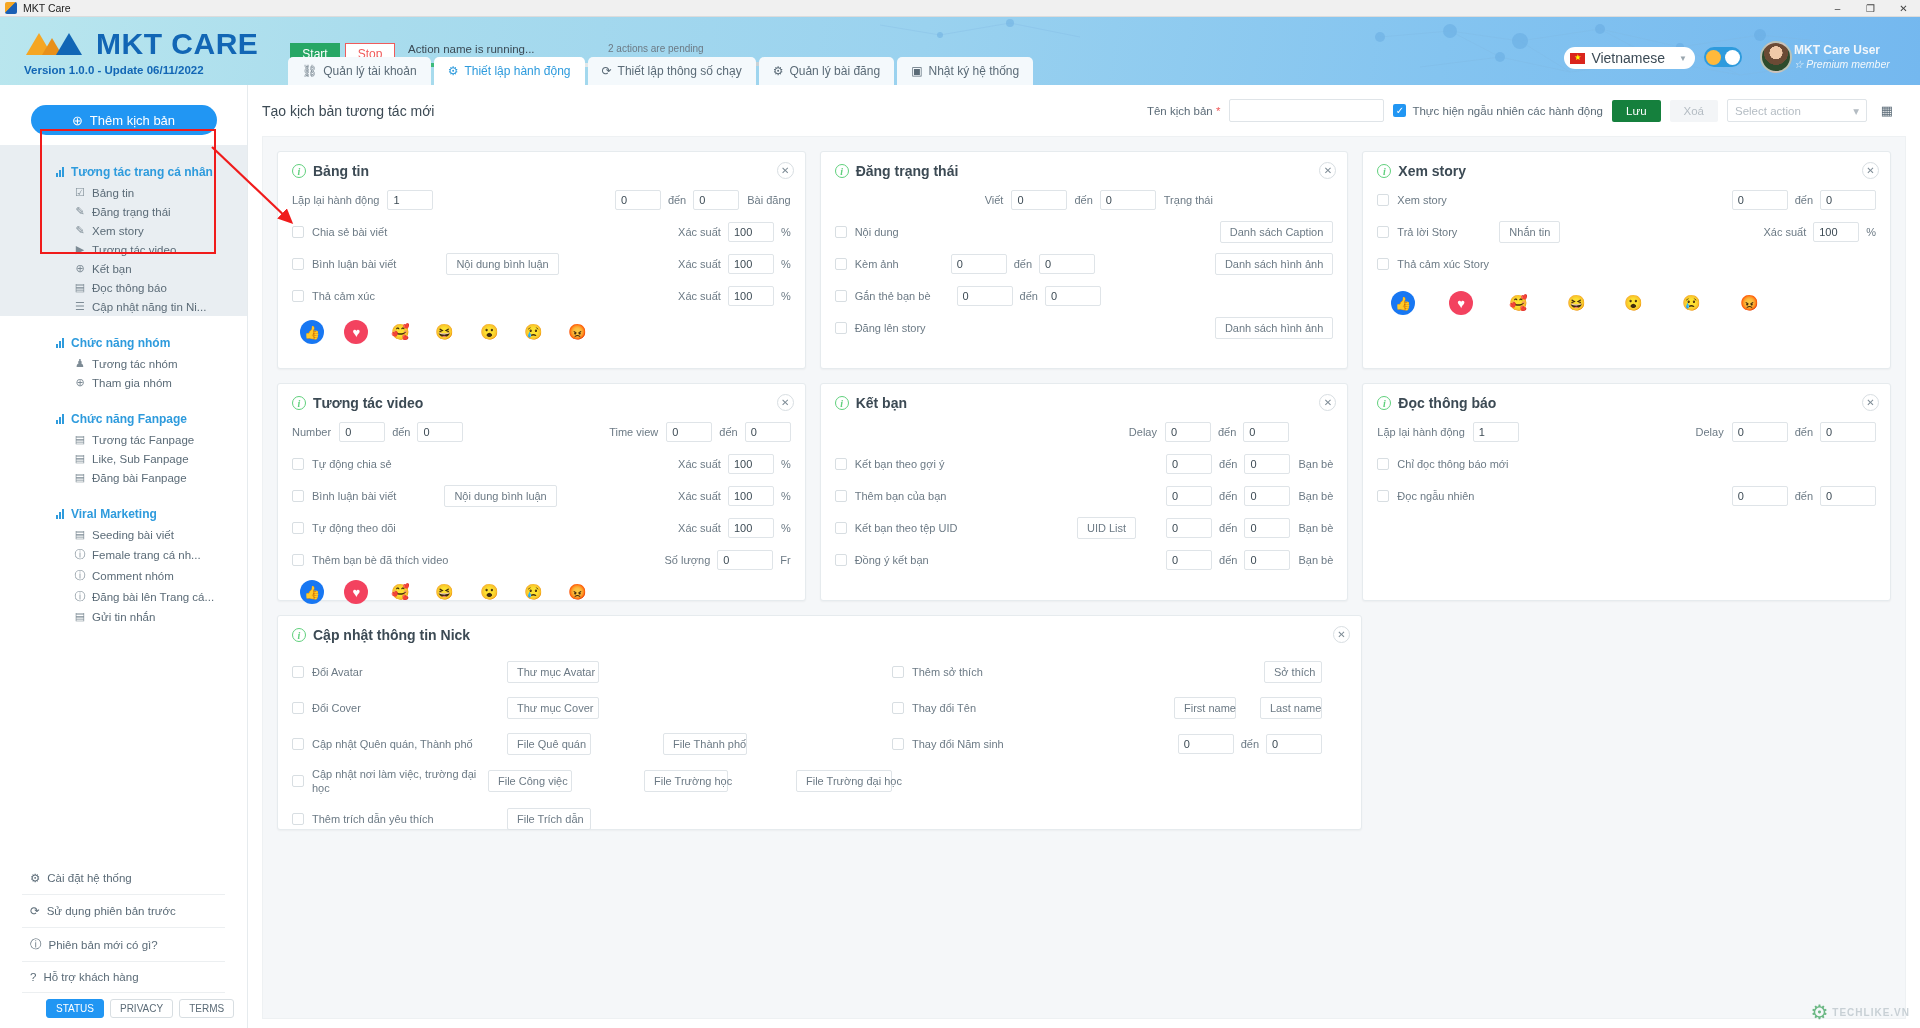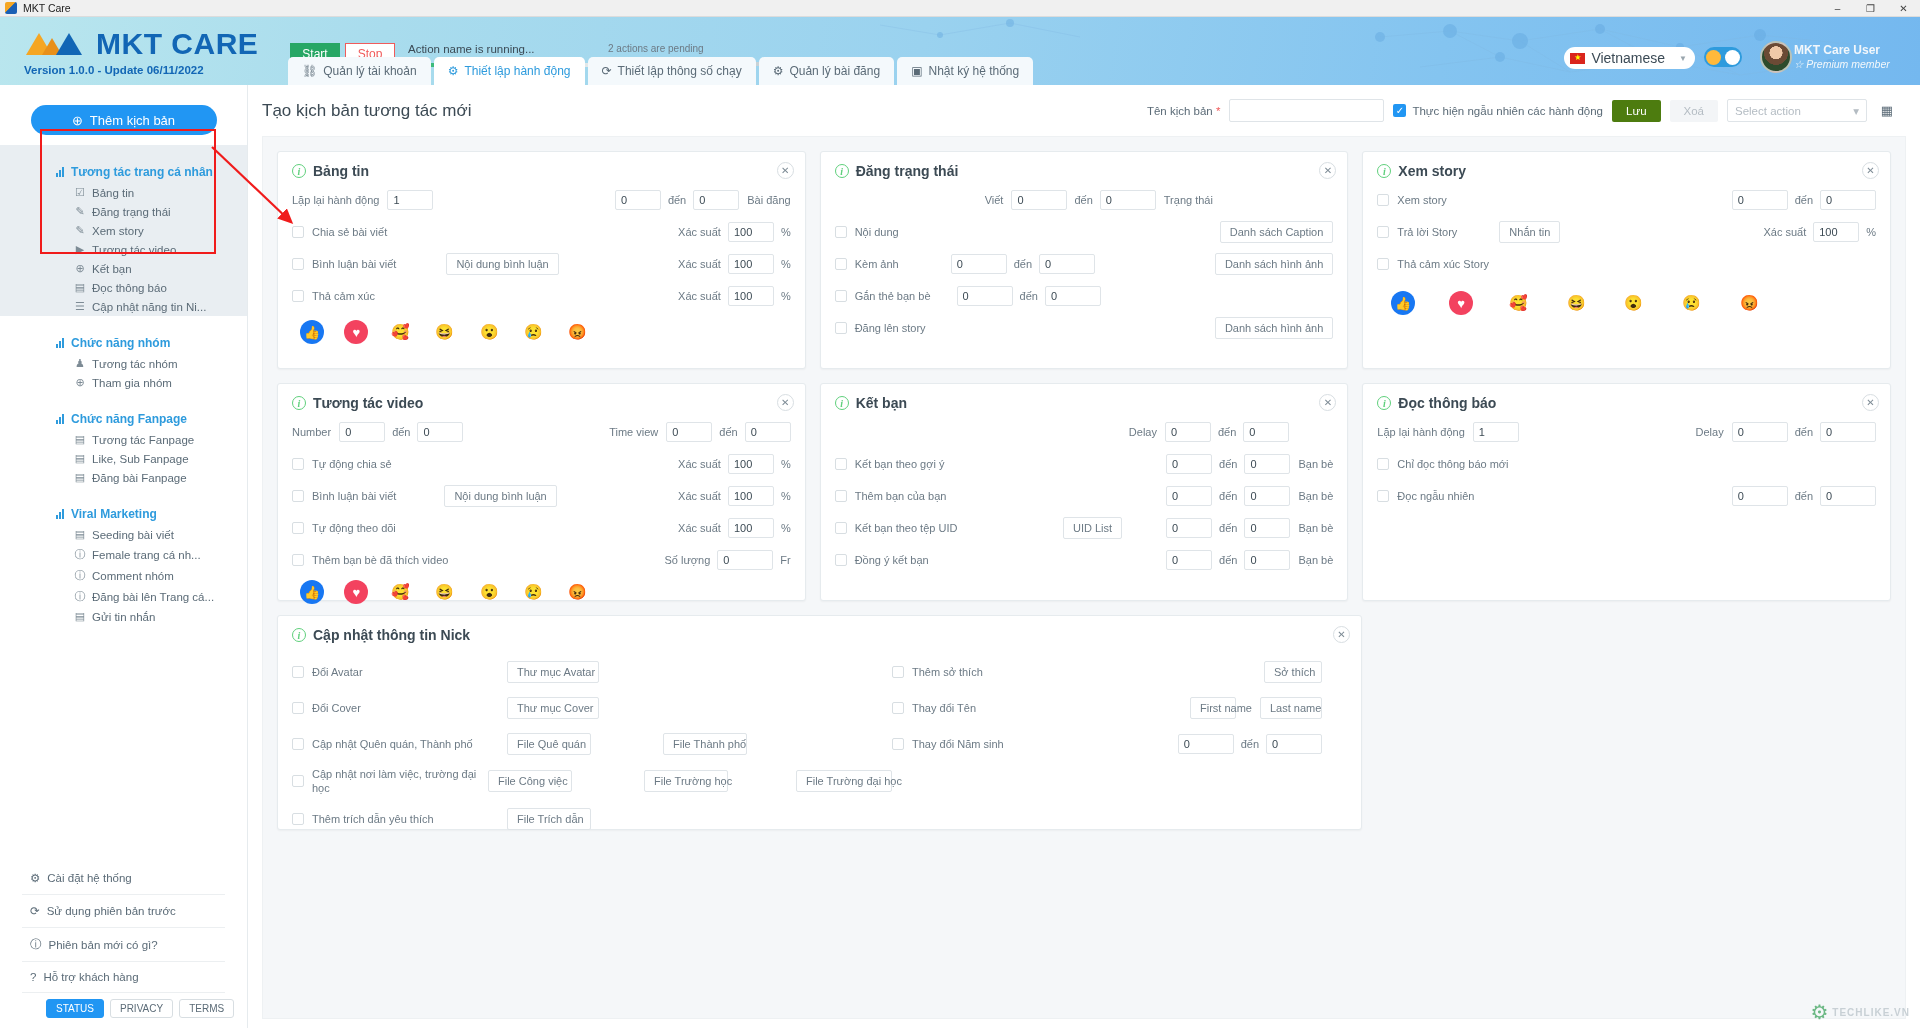--- a/index.html
+++ b/index.html
@@ -144,35 +144,35 @@
   .sb-badges { display: flex; gap: 6px; padding: 6px 0 0 24px; }
   .badge {
     font-size: 10px; padding: 3px 9px; border: 1px solid #d8dee2; border-radius: 3px;
     color: #5b6b77; background: #fff; cursor: pointer;
   }
   .badge.primary { background: #2196f3; color: #fff; border-color: #2196f3; }
 
   
   .main { flex: 1; background: #ffffff; position: relative; overflow: hidden; }
   .main-head { display: flex; align-items: center; padding: 14px 22px 0 14px; }
-  .page-title { font-size: 17px; color: #3c4a54; }
+  .page-title { font-size: 14px; color: #3c4a54; }
   .head-right { margin-left: auto; display: flex; align-items: center; gap: 9px; }
   .field-label { font-size: 11.5px; color: #5b6b77; }
   .req { color: #f05b5b; }
   .name-input {
     width: 155px; height: 23px; border: 1px solid #dfe4e8; border-radius: 2px;
     font-size: 11.5px; padding: 0 6px; outline: none; color: #3c4a54;
   }
   .cbx-wrap { display: flex; align-items: center; gap: 6px; }
   .cbx-blue {
     width: 13px; height: 13px; border-radius: 2px; background: #2196f3; color: #fff;
     font-size: 10px; display: flex; align-items: center; justify-content: center; cursor: pointer;
   }
   .btn-save {
-    background: #4d7c0f; color: #fff; font-size: 11.5px; border: none; border-radius: 2px;
+    background: #15803d; color: #fff; font-size: 11.5px; border: none; border-radius: 2px;
     padding: 5px 14px; cursor: pointer;
   }
   .btn-del {
     background: #f3f5f7; color: #b4bcc3; font-size: 11.5px; border: none; border-radius: 2px;
     padding: 5px 14px; cursor: pointer;
   }
   .select-action {
     width: 140px; height: 23px; border: 1px solid #dfe4e8; border-radius: 2px;
     font-size: 11.5px; color: #b4bcc3; display: flex; align-items: center;
     padding: 0 7px; cursor: pointer; justify-content: space-between;
@@ -781,21 +781,21 @@
             <input class="num" value="0" style="">
             <span class="lbl-s" style="margin:0 7px">đến</span>
             <input class="num" value="0" style="">
             <span class="lbl-s" style="margin-left:8px">Bạn bè</span>
           </div>
 
           <div class="row">
             <span class="cbx"></span>
             <span class="cbx-lbl">Kết bạn theo tệp UID</span>
             <span class="spacer"></span>
-            <button class="btn-o" style="margin-right:44px">UID List</button>
+            <button class="btn-o" style="margin-right:30px">UID List</button>
             <input class="num" value="0" style="">
             <span class="lbl-s" style="margin:0 7px">đến</span>
             <input class="num" value="0" style="">
             <span class="lbl-s" style="margin-left:8px">Bạn bè</span>
           </div>
 
           <div class="row">
             <span class="cbx"></span>
             <span class="cbx-lbl">Đồng ý kết bạn</span>
             <span class="spacer"></span>
@@ -884,21 +884,21 @@
               <div class="row tall">
                 <span class="cbx"></span>
                 <span class="cbx-lbl" style="width:175px">Thêm sở thích</span>
                 <span class="spacer"></span>
                 <button class="btn-o" style="width:58px">Sở thích</button>
               </div>
               <div class="row tall">
                 <span class="cbx"></span>
                 <span class="cbx-lbl" style="width:110px">Thay đổi Tên</span>
                 <span class="spacer"></span>
-                <button class="btn-o" style="width:46px">First name</button>
+                <button class="btn-o" style="width:62px">First name</button>
                 <button class="btn-o" style="width:62px;margin-left:24px">Last name</button>
               </div>
               <div class="row tall">
                 <span class="cbx"></span>
                 <span class="cbx-lbl" style="width:110px">Thay đổi Năm sinh</span>
                 <span class="spacer"></span>
                 <input class="num w56" value="0" style="">
                 <span class="lbl-s" style="margin:0 7px">đến</span>
                 <input class="num w56" value="0" style="">
               </div>

